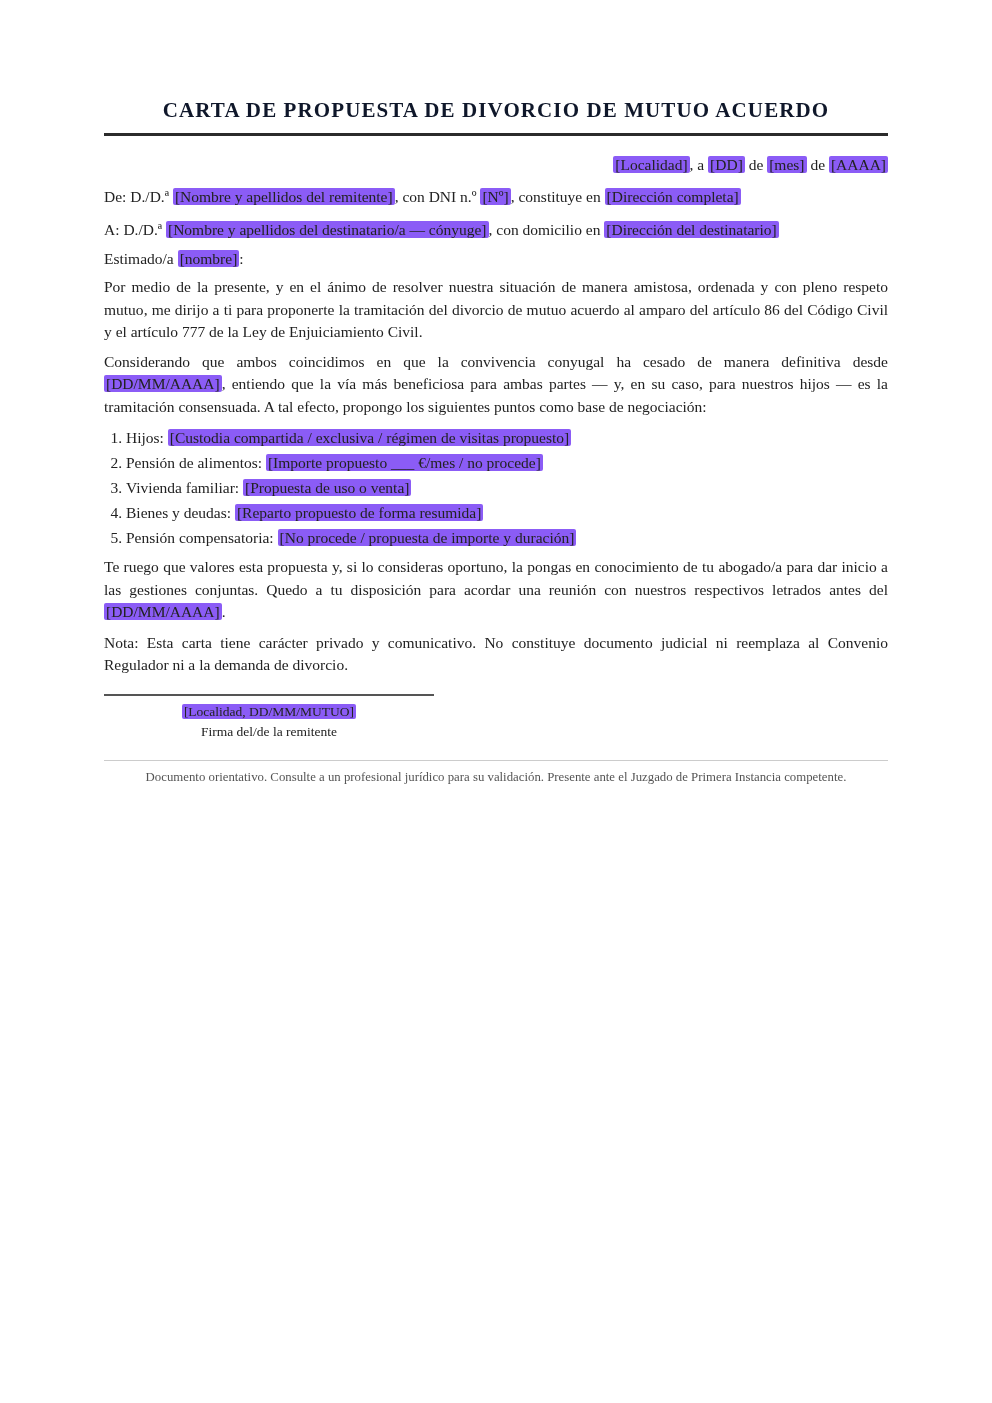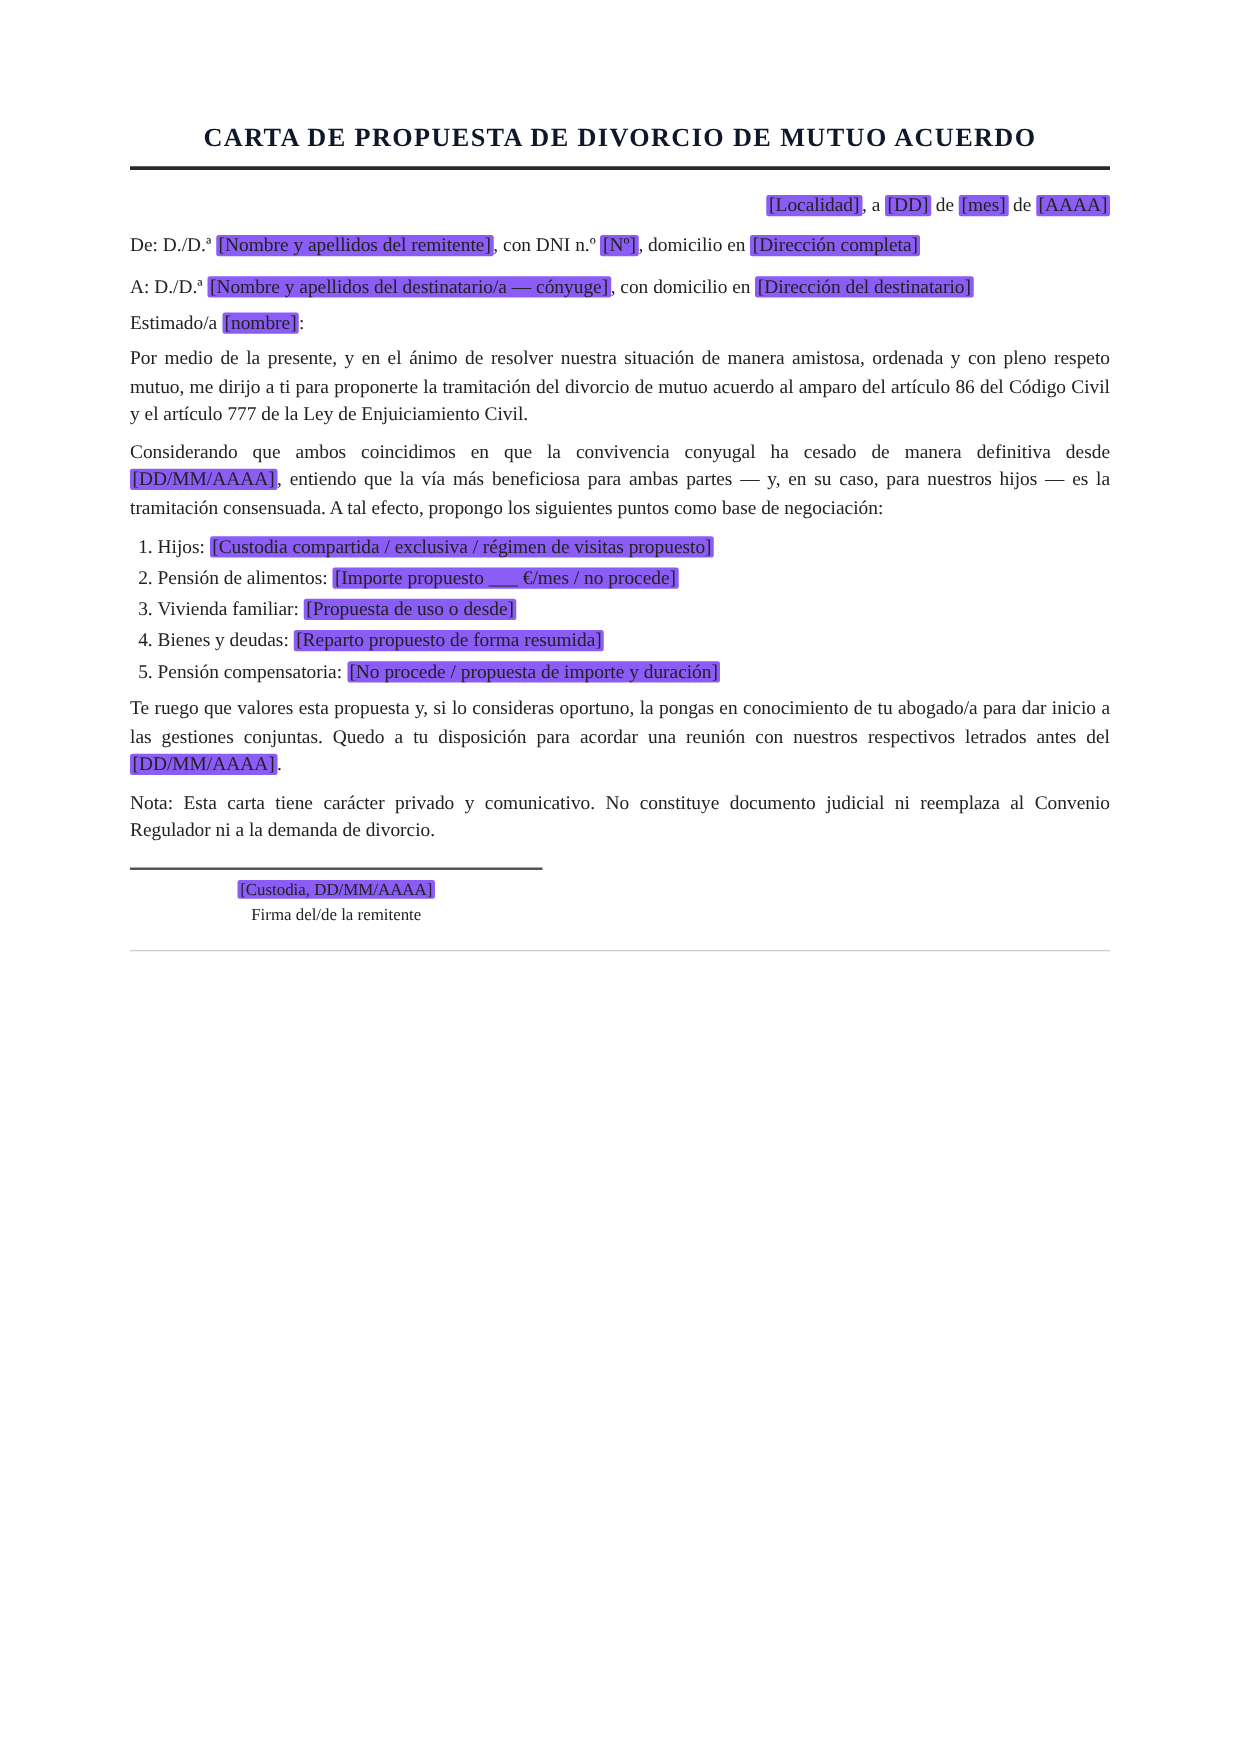--- a/index.html
+++ b/index.html
@@ -45,46 +45,47 @@
 </head>
 <body>
 
 <div class="page">
 
   <div class="title">CARTA DE PROPUESTA DE DIVORCIO DE MUTUO ACUERDO</div>
   <div class="title-rule"></div>
 
   <p class="p date-line"><span class="hl">[Localidad]</span><span>, a </span><span class="hl">[DD]</span><span> de </span><span class="hl">[mes]</span><span> de </span><span class="hl">[AAAA]</span></p>
 
-  <p class="p from-line"><b>De:</b><span> D./D.ª </span><span class="hl">[Nombre y apellidos del remitente]</span><span>, con DNI n.º </span><span class="hl">[Nº]</span><span>, domicilio en </span><span class="hl">[Dirección completa]</span></p>
+  <p class="p from-line"><b>De:</b><span> D./D.ª </span><span class="hl">[Nombre y apellidos del remitente]</span><span>, con DNI n.º </span><span class="hl">[Nº]</span><span>, constituye en </span><span class="hl">[Dirección completa]</span></p>
 
   <p class="p to-line"><b>A:</b><span> D./D.ª </span><span class="hl">[Nombre y apellidos del destinatario/a — cónyuge]</span><span>, con domicilio en </span><span class="hl">[Dirección del destinatario]</span></p>
 
 
   <p class="p greeting"><span>Estimado/a </span><span class="hl">[nombre]</span><span>:</span></p>
 
   <p class="p justify para1"><span>Por medio de la presente, y en el ánimo de resolver nuestra situación de manera </span><b>amistosa, ordenada y con pleno respeto mutuo</b><span>, me dirijo a ti para proponerte la tramitación del divorcio de mutuo acuerdo al amparo del artículo 86 del Código Civil y el artículo 777 de la Ley de Enjuiciamiento Civil.</span></p>
 
   <p class="p justify para2"><span>Considerando que ambos coincidimos en que la convivencia conyugal ha cesado de manera definitiva desde </span><span class="hl">[DD/MM/AAAA]</span><span>, entiendo que la vía más beneficiosa para ambas partes — y, en su caso, para nuestros hijos — es la tramitación consensuada. A tal efecto, propongo los siguientes puntos como base de negociación:</span></p>
 
   <ol class="points">
     <li><b>Hijos:</b> <span class="hl">[Custodia compartida / exclusiva / régimen de visitas propuesto]</span></li>
     <li><b>Pensión de alimentos:</b> <span class="hl">[Importe propuesto ___ €/mes / no procede]</span></li>
-    <li><b>Vivienda familiar:</b> <span class="hl">[Propuesta de uso o desde]</span></li>
+    <li><b>Vivienda familiar:</b> <span class="hl">[Propuesta de uso o venta]</span></li>
     <li><b>Bienes y deudas:</b> <span class="hl">[Reparto propuesto de forma resumida]</span></li>
     <li><b>Pensión compensatoria:</b> <span class="hl">[No procede / propuesta de importe y duración]</span></li>
   </ol>
 
   <p class="p justify para3"><span>Te ruego que valores esta propuesta y, si lo consideras oportuno, la pongas en conocimiento de tu abogado/a para dar inicio a las gestiones conjuntas. Quedo a tu disposición para acordar una reunión con nuestros respectivos letrados antes del </span><span class="hl">[DD/MM/AAAA]</span><span>.</span></p>
 
   <p class="p justify nota"><b>Nota:</b><span> Esta carta tiene carácter privado y comunicativo. No constituye documento judicial ni reemplaza al Convenio Regulador ni a la demanda de divorcio.</span></p>
 
   <div class="sig-row">
     <div class="sig-left">
       <div class="sig-line"></div>
-      <div class="sig-date"><span class="hl">[Custodia, DD/MM/AAAA]</span></div>
+      <div class="sig-date"><span class="hl">[Localidad, DD/MM/MUTUO]</span></div>
       <div class="sig-label">Firma del/de la remitente</div>
     </div>
   </div>
 
   <div class="footer-rule"></div>
+  <div class="footer">Documento orientativo. Consulte a un profesional jurídico para su validación. Presente ante el Juzgado de Primera Instancia competente.</div>
 
 </div>
 
 </body></html>

